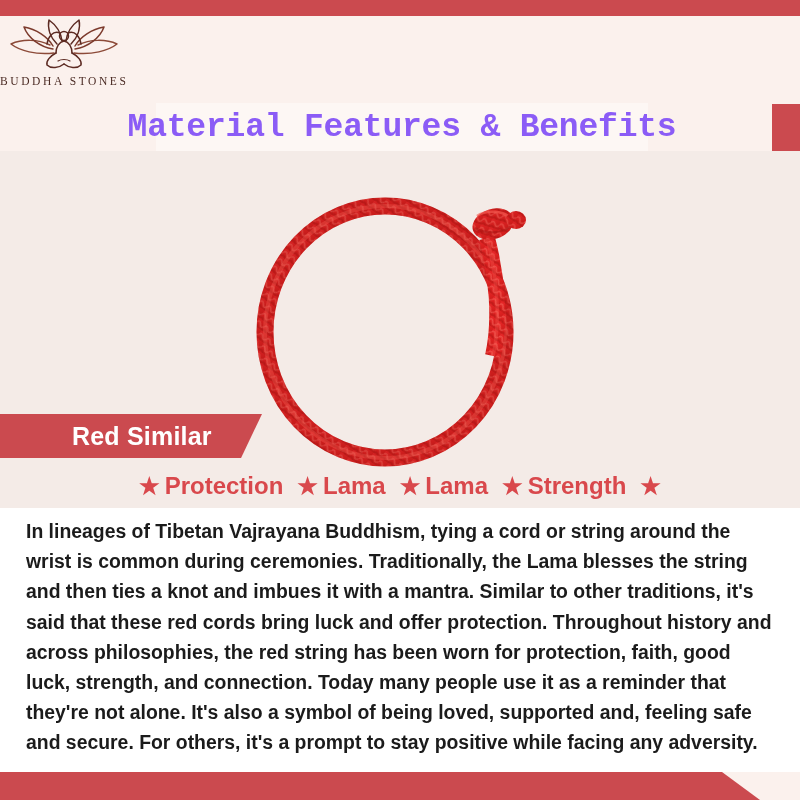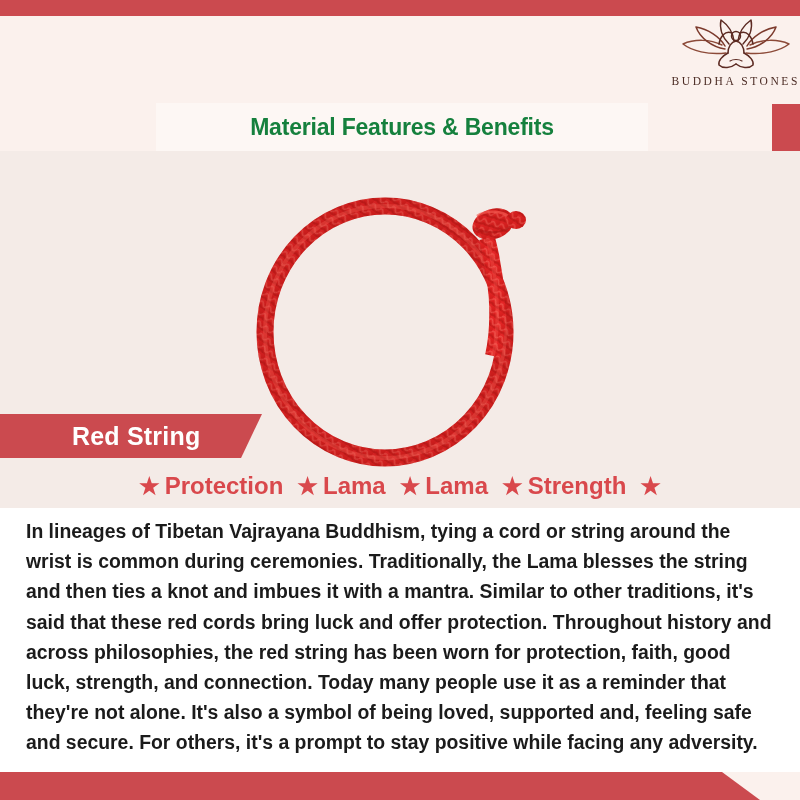--- a/index.html
+++ b/index.html
@@ -31,40 +31,40 @@
   .deco-bottom-bar{
     position:absolute;left:0;bottom:0;width:800px;height:28px;
     background:#cb4a4f;
     clip-path:polygon(0 0,722px 0,760px 100%,0 100%);
   }
 
   
   .header{
     position:absolute;left:0;top:16px;width:800px;height:88px;
     background:#fbf1ed;
-    display:flex;flex-direction:column;align-items:flex-end;justify-content:flex-start;
+    display:flex;flex-direction:column;align-items:flex-start;justify-content:flex-start;
   }
   .logo-wrap{display:flex;flex-direction:column;align-items:center;}
   .logo-mark{width:118px;height:58px;display:block;}
   .logo-word{
     font-family:"Liberation Serif", serif;
     font-size:11.5px;letter-spacing:2.6px;color:#4b2b24;
     margin-top:1px;white-space:nowrap;
   }
 
   
   .title-band{
     position:absolute;left:156px;top:103px;width:492px;height:48px;
     background:#fdf7f4;
     display:flex;align-items:center;justify-content:center;
   }
   .title-text{
-    font-size:23px;font-weight:bold;color:#15803d;
+    font-size:33px;font-weight:bold;color:#8b5cf6;
     letter-spacing:-0.2px;white-space:nowrap;
-    font-family:Liberation Sans, sans-serif;
+    font-family:Liberation Mono, monospace;
   }
 
   
   .photo-area{
     position:absolute;left:0;top:151px;width:800px;height:357px;
     background:#f4ebe7;
     display:flex;align-items:center;justify-content:center;
   }
   .bracelet-svg{display:block;}
 
@@ -181,21 +181,21 @@
         <ellipse cx="258" cy="44" rx="21" ry="15" transform="rotate(-18 258 44)" fill="#9c1112" opacity="0.12"></ellipse>
         <path d="M242 36 C250 30 268 30 275 38" stroke="#f25a52" stroke-width="2.6" fill="none" opacity="0.65"></path>
         <path d="M240 48 C249 54 268 54 276 46" stroke="#a81413" stroke-width="2.2" fill="none" opacity="0.55"></path>
         <ellipse cx="281" cy="40" rx="10" ry="9" fill="url(#braid)"></ellipse>
         <ellipse cx="281" cy="40" rx="10" ry="9" fill="#a81413" opacity="0.15"></ellipse>
       </g>
     </svg>
   </div>
 
   <div class="name-banner">
-    <span class="name-banner-label">Red String</span>
+    <span class="name-banner-label">Red Similar</span>
   </div>
 
   <div class="features">
     <div class="feature">
       <span class="star-icon">★</span>
       <span>Protection</span>
     </div>
     <div class="feature">
       <span class="star-icon">★</span>
       <span>Lama</span>

